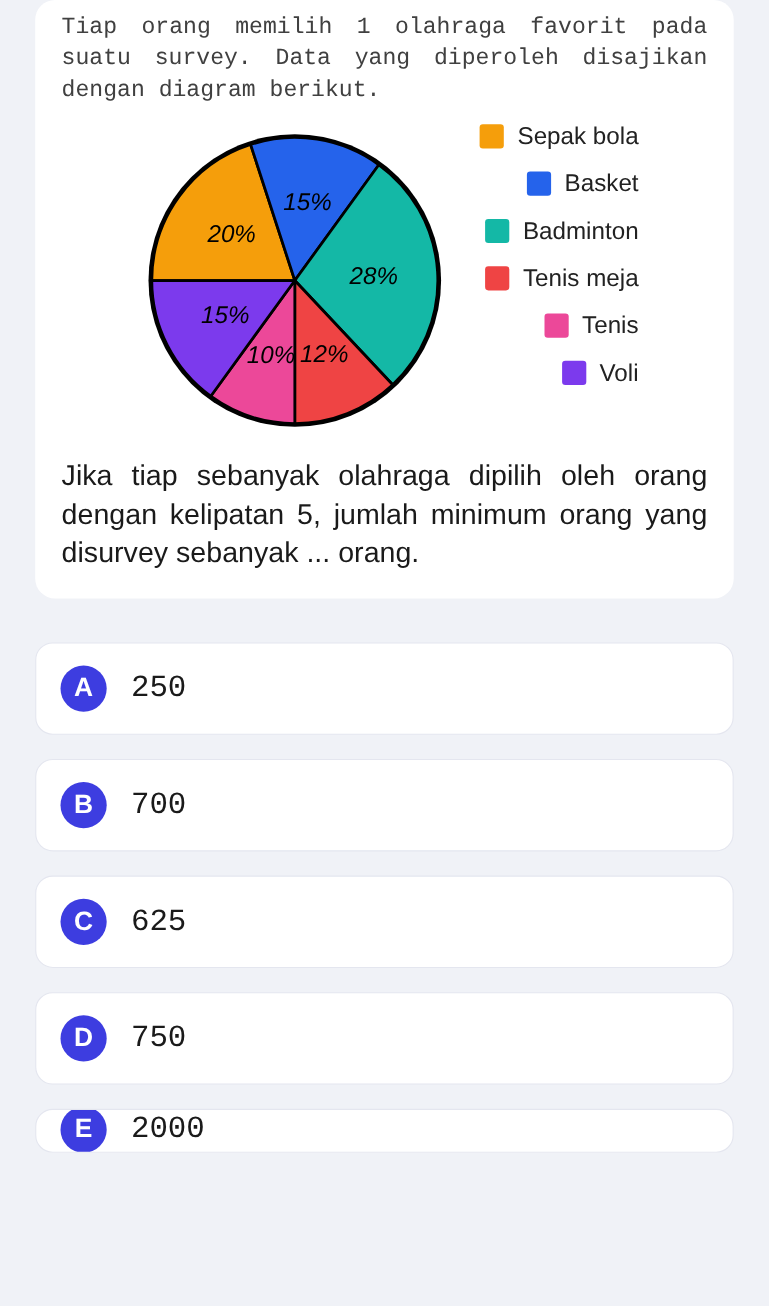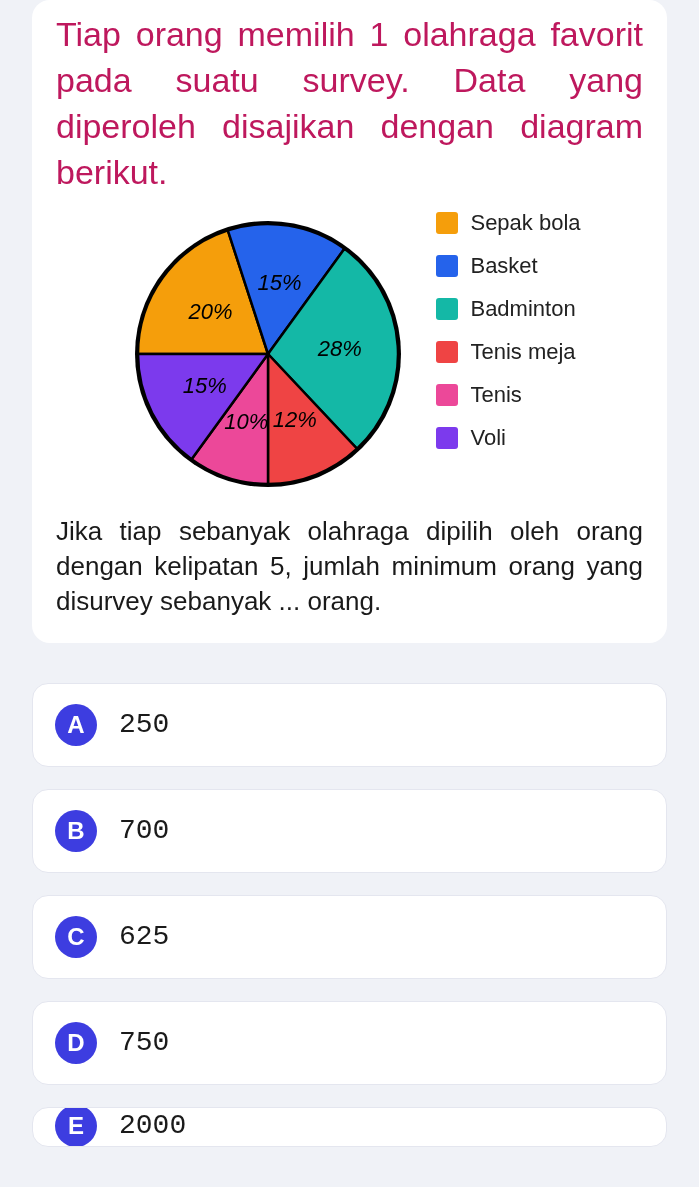--- a/index.html
+++ b/index.html
@@ -9,25 +9,26 @@
     width: 699px;
     padding: 0;
   }
   .question-card {
     background: #fff;
     border-radius: 18px;
     margin: 0 32px 40px 32px;
     padding: 12px 24px 24px 24px;
   }
   .q-text {
-    font-size: 34px;
-    color: #be185d;
+    font-size: 21px;
+    color: #404040;
     text-align: justify;
     line-height: 1.35;
     margin-bottom: 8px;
+    font-family: Liberation Mono, monospace;
   }
   .chart-row {
     display: flex;
     align-items: flex-start;
     justify-content: center;
     gap: 18px;
     margin: 4px 0 10px 0;
   }
   .pie-wrap { position: relative; width: 300px; height: 300px; }
   .pie-label {
@@ -36,20 +37,21 @@
     color: #000;
     transform: translate(-50%, -50%);
     white-space: nowrap;
     font-style: italic;
   }
   .legend {
     display: flex;
     flex-direction: column;
     gap: 17px;
     padding-top: 6px;
+    align-items: flex-end;
   }
   .legend-item {
     display: flex;
     align-items: center;
     gap: 12px;
     font-size: 22px;
     color: #222;
   }
   .swatch {
     width: 22px; height: 22px;

